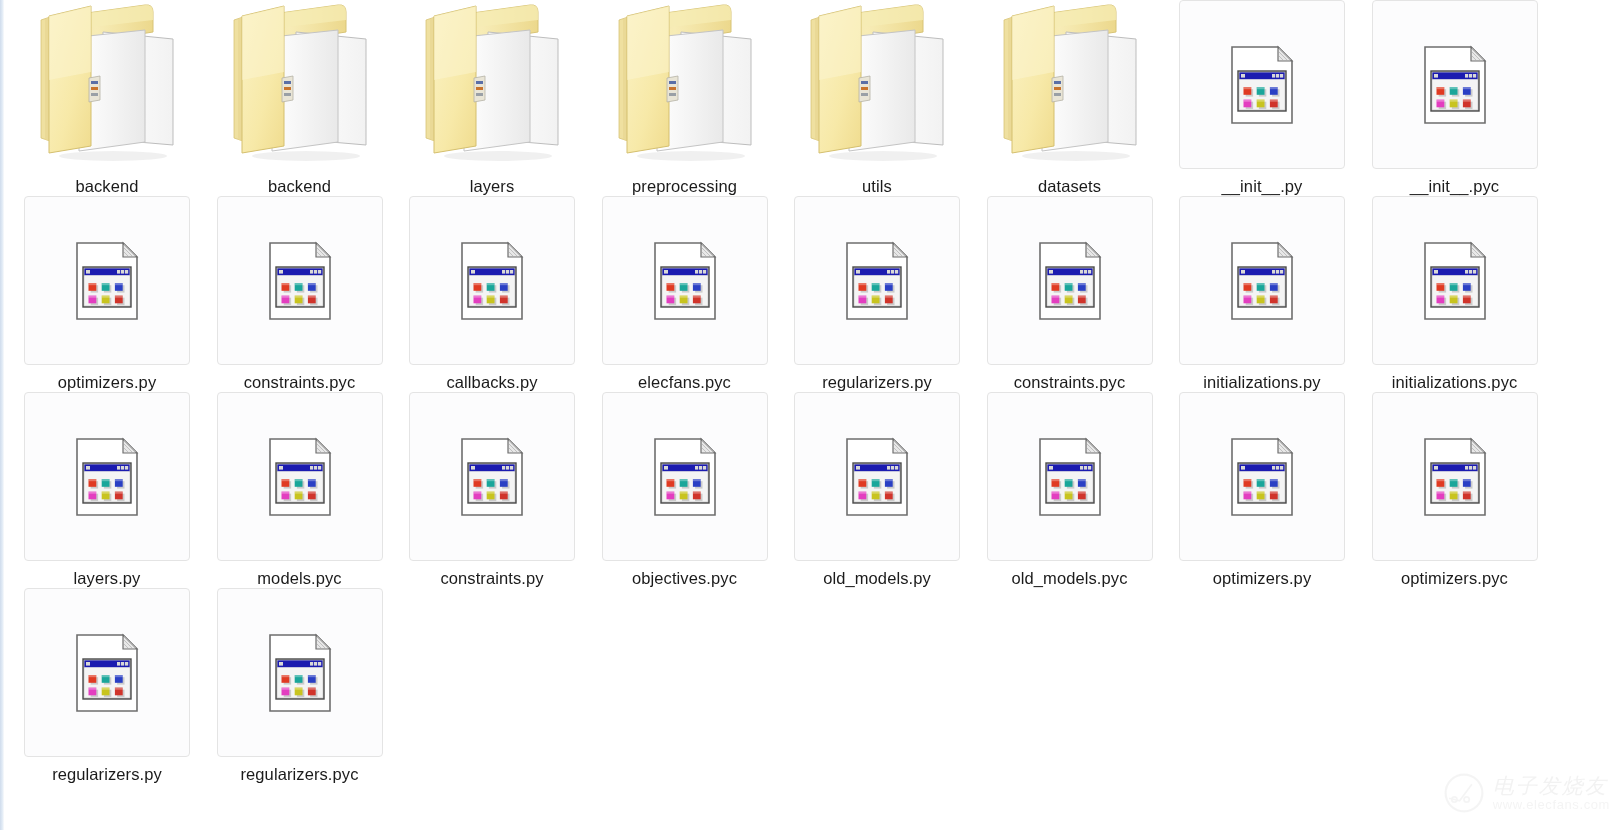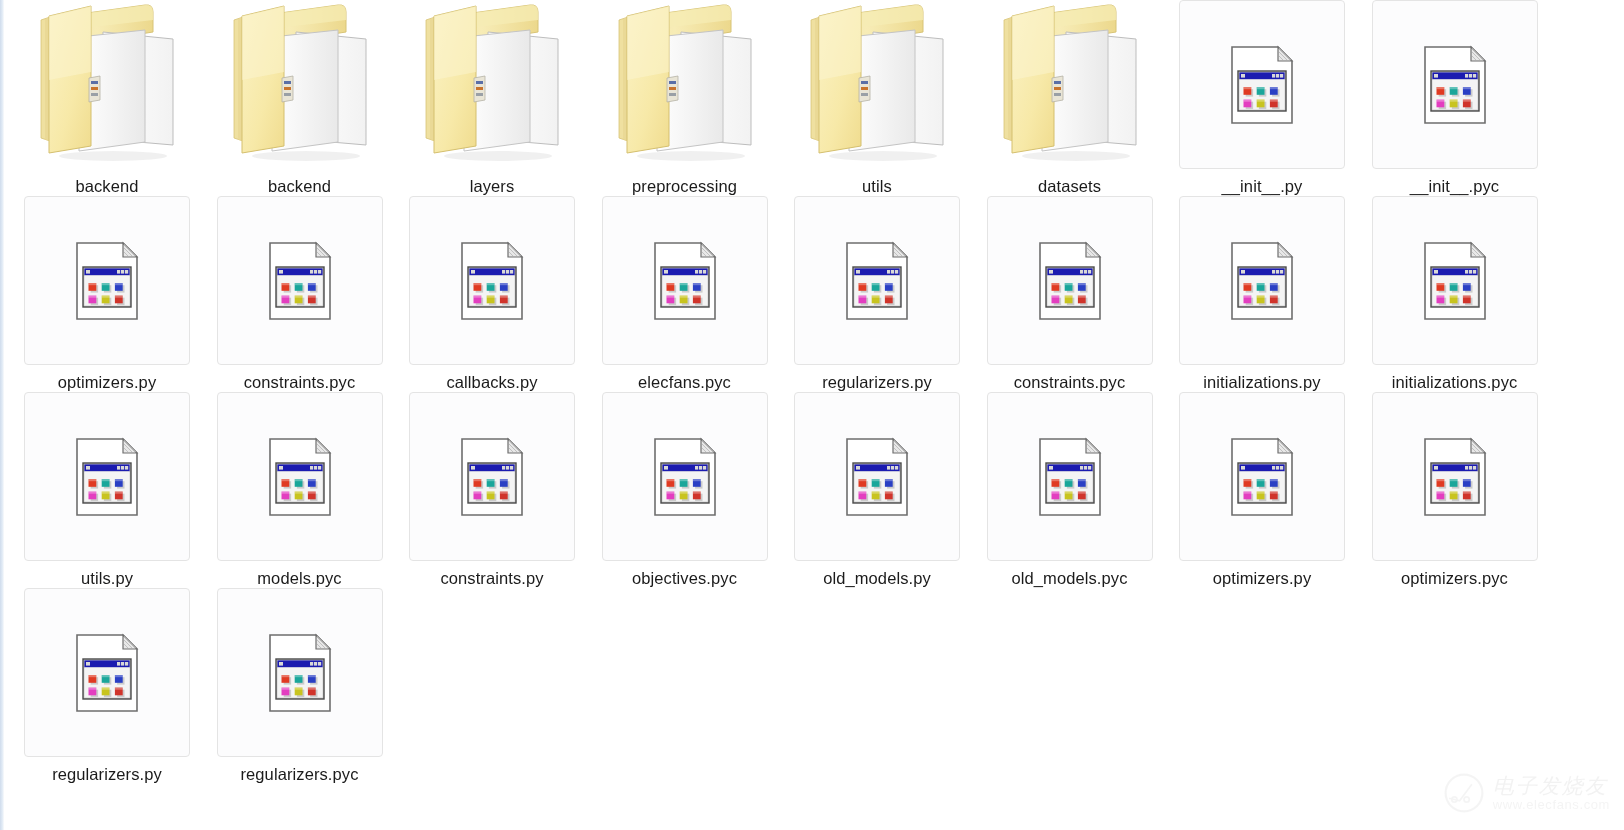--- a/index.html
+++ b/index.html
@@ -841,21 +841,21 @@
           <rect x="15.5" y="54.5" width="7.8" height="7.8" fill="#e33ec0"></rect>
           <rect x="15.5" y="54.5" width="7.8" height="2.2" fill="#ffffff" opacity="0.3"></rect>
           <rect x="30.9" y="56.7" width="7.4" height="7.4" fill="#9a9a9a" opacity="0.45"></rect>
           <rect x="28.7" y="54.5" width="7.8" height="7.8" fill="#c8c41f"></rect>
           <rect x="28.7" y="54.5" width="7.8" height="2.2" fill="#ffffff" opacity="0.3"></rect>
           <rect x="44.1" y="56.7" width="7.4" height="7.4" fill="#9a9a9a" opacity="0.45"></rect>
           <rect x="41.9" y="54.5" width="7.8" height="7.8" fill="#d0342b"></rect>
           <rect x="41.9" y="54.5" width="7.8" height="2.2" fill="#ffffff" opacity="0.3"></rect>
   </svg>
       </div>
-      <div class="item-label">utils.py</div>
+      <div class="item-label">layers.py</div>
     </div>
     <div class="grid-item file">
       <div class="item-box">
   <svg class="file-icon" viewBox="0 0 68 80">
 
     <path d="M4 2 L50 2 L64 16 L64 78 L4 78 Z" fill="#ffffff" stroke="#6e6e6e" stroke-width="1.6"></path>
     <path d="M50 2 L64 16 L50 16 Z" fill="#e8e8e8" stroke="#6e6e6e" stroke-width="1.2"></path>
     <path d="M51 3 L63 15" stroke="#b5b5b5" stroke-width="0.8"></path>
     <path d="M51 7 L59 15" stroke="#b5b5b5" stroke-width="0.8"></path>
     <path d="M51 11 L55 15" stroke="#b5b5b5" stroke-width="0.8"></path>

